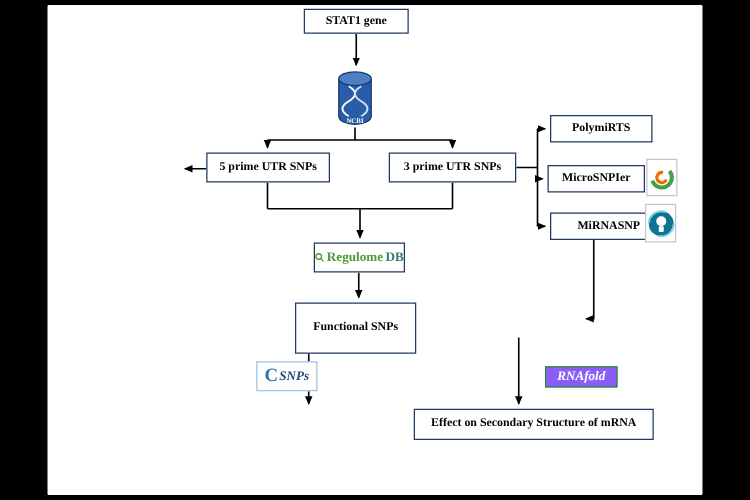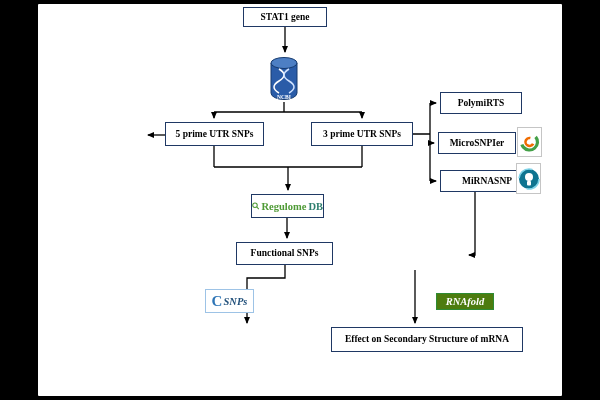--- a/index.html
+++ b/index.html
@@ -13,21 +13,21 @@
           font-weight:bold; font-size:9.5px; color:#000; line-height:1.12;
           padding:1px 3px; box-sizing:border-box; }
   .logo { position:absolute; background:#fff; display:flex; align-items:center;
           justify-content:center; box-sizing:border-box; }
   .regulome { border:1.4px solid #1f3864; gap:2px; }
   .regulome .rg1 { color:#4e9a35; font-weight:bold; font-size:10.5px; }
   .regulome .rg2 { color:#2f7f6f; font-weight:bold; font-size:10.5px; }
   .cscape { border:1px solid #9dc3e6; gap:1px; }
   .cscape .cs1 { color:#2e75b6; font-weight:bold; font-size:15px; line-height:1; }
   .cscape .cs2 { color:#1f4e79; font-weight:bold; font-style:italic; font-size:10.5px; }
-  .rnafold { background:#4d7c0f; border:1px solid #2e8b33; color:#ffffff;
+  .rnafold { background:#8b5cf6; border:1px solid #2e8b33; color:#ffffff;
              font-weight:bold; font-style:italic; font-size:10.5px; }
   .icon-tile { position:absolute; background:#fff; border:1px solid #c5c5c5;
                display:flex; align-items:center; justify-content:center; box-sizing:border-box; }
 </style>
 </head>
 <body>
 
 <div class="stage">
   <div class="panel">
 
@@ -93,21 +93,21 @@
 
     <div class="logo regulome" style="left:213px;top:190px;width:73px;height:24px">
       <svg width="10" height="10" viewBox="0 0 10 10">
         <circle cx="4" cy="4" r="3" fill="none" stroke="#4e9a35" stroke-width="1.4"></circle>
         <line x1="6.2" y1="6.2" x2="9.2" y2="9.2" stroke="#4e9a35" stroke-width="1.4"></line>
       </svg>
       <span class="rg1">Regulome</span>
         <span class="rg2">DB</span>
     </div>
 
-    <div class="node" style="left:198px;top:238px;width:97px;height:23px">Functional SNPs</div>
+    <div class="node" style="left:198px;top:238px;width:97px;height:41px">Functional SNPs</div>
 
     <div class="logo cscape" style="left:167px;top:285px;width:49px;height:24px">
       <span class="cs1">C</span>
         <span class="cs2">SNPs</span>
     </div>
 
     <div class="logo rnafold" style="left:398px;top:289px;width:58px;height:17px">RNAfold</div>
 
     <div class="node" style="left:293px;top:323px;width:192px;height:25px">Effect on Secondary Structure of mRNA</div>
 

